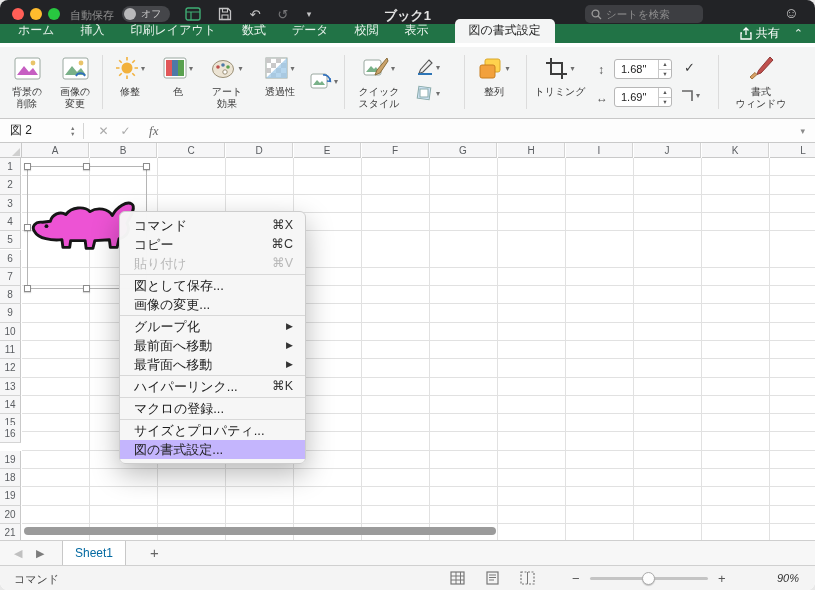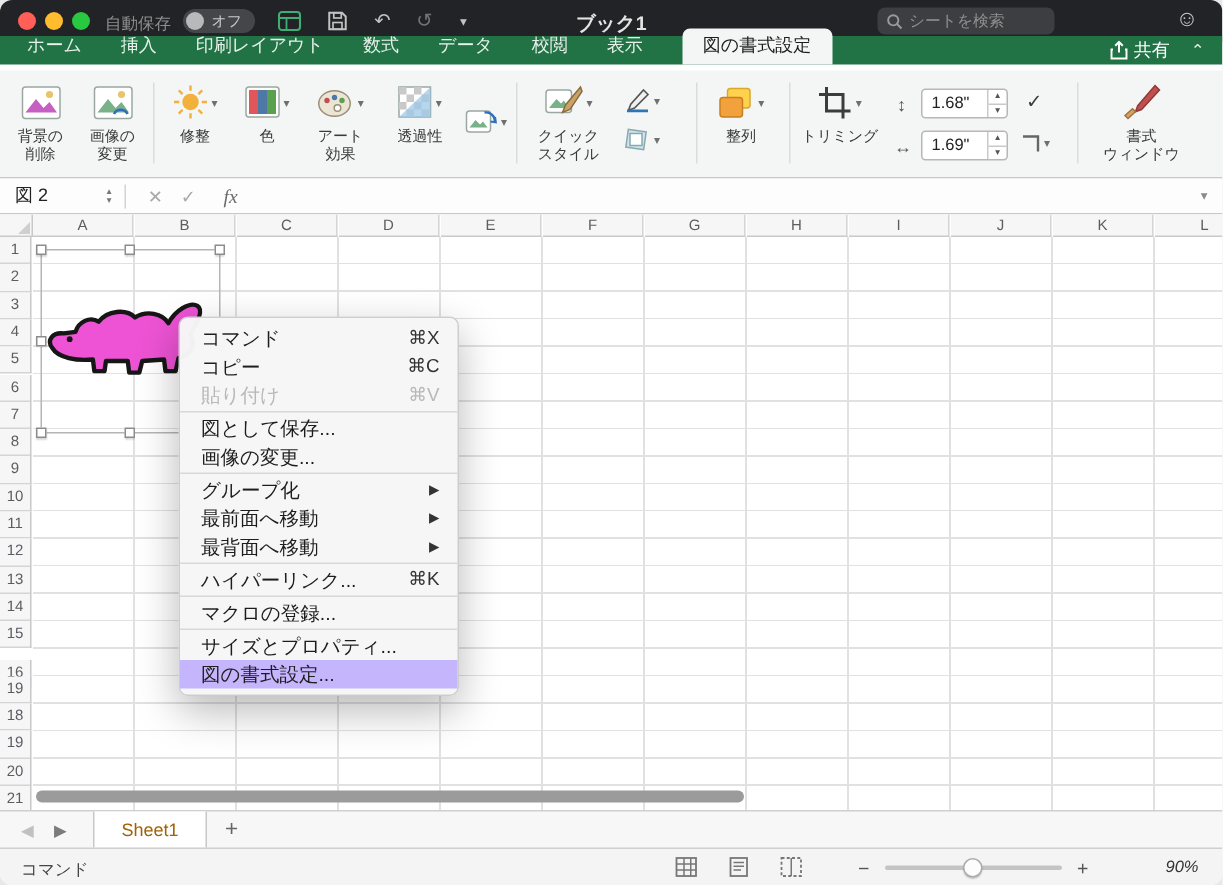--- a/index.html
+++ b/index.html
@@ -79,21 +79,21 @@
   .mi-label { flex:1; white-space:nowrap; }
   .mi-shortcut { font-size:12.5px; color:#333; }
   .mi-arrow { font-size:9px; color:#333; }
   .mi.disabled .mi-label, .mi.disabled .mi-shortcut { color:#b8b8b8; }
   .mi.selected { background:#c4b5fd; }
   .menu-sep { height:1px; background:#d8d8d8; margin:1px 0; }
 
   
   .sheetbar { position:absolute; left:0; top:540px; width:815px; height:25px; background:#f7f7f7; border-top:1px solid #cfcfcf; }
   .sh-nav { position:absolute; top:6px; font-size:11px; }
-  .sheet-tab { position:absolute; left:62px; top:0; width:76px; height:25px; background:#fff; border:1px solid #c8c8c8; border-top:none; border-bottom:none; font-size:12px; color:#a16207; text-align:center; line-height:24px; }
+  .sheet-tab { position:absolute; left:62px; top:0; width:64px; height:25px; background:#fff; border:1px solid #c8c8c8; border-top:none; border-bottom:none; font-size:12px; color:#0369a1; text-align:center; line-height:24px; }
   .sheet-add { position:absolute; left:150px; top:3px; font-size:15px; color:#666; }
 
   
   .statusbar { position:absolute; left:0; top:565px; width:815px; height:25px; background:#f4f4f4; border-top:1px solid #d0d0d0; }
   .sb-mode { position:absolute; left:14px; top:6px; font-size:11px; color:#444; }
   .view-icons { position:absolute; left:450px; top:5px; display:flex; gap:20px; }
   .zoom-minus { position:absolute; left:572px; top:5px; font-size:13px; color:#555; }
   .zoom-track { position:absolute; left:590px; top:11px; width:118px; height:3px; background:#c4c4c4; border-radius:2px; }
   .zoom-thumb { position:absolute; left:52px; top:-5px; width:13px; height:13px; border-radius:50%; background:#fdfdfd; border:1px solid #ababab; box-shadow:0 1px 1px rgba(0,0,0,.2); }
   .zoom-plus { position:absolute; left:718px; top:5px; font-size:13px; color:#555; }
@@ -408,21 +408,21 @@
         <div class="row-h" style="top: 91.5px;">6</div>
         <div class="row-h" style="top: 109.8px;">7</div>
         <div class="row-h" style="top: 128.1px;">8</div>
         <div class="row-h" style="top: 146.4px;">9</div>
         <div class="row-h" style="top: 164.7px;">10</div>
         <div class="row-h" style="top: 183px;">11</div>
         <div class="row-h" style="top: 201.3px;">12</div>
         <div class="row-h" style="top: 219.6px;">13</div>
         <div class="row-h" style="top: 237.9px;">14</div>
         <div class="row-h" style="top: 256.2px;">15</div>
-        <div class="row-h" style="top: 282px;">16</div>
+        <div class="row-h" style="top: 267px;">16</div>
         <div class="row-h" style="top: 292.8px;">19</div>
         <div class="row-h" style="top: 311.1px;">18</div>
         <div class="row-h" style="top: 329.4px;">19</div>
         <div class="row-h" style="top: 347.7px;">20</div>
         <div class="row-h" style="top: 366px;">21</div>
       </div>
     <div class="corner">
         <div class="corner-tri"></div>
       </div>
   </div>

